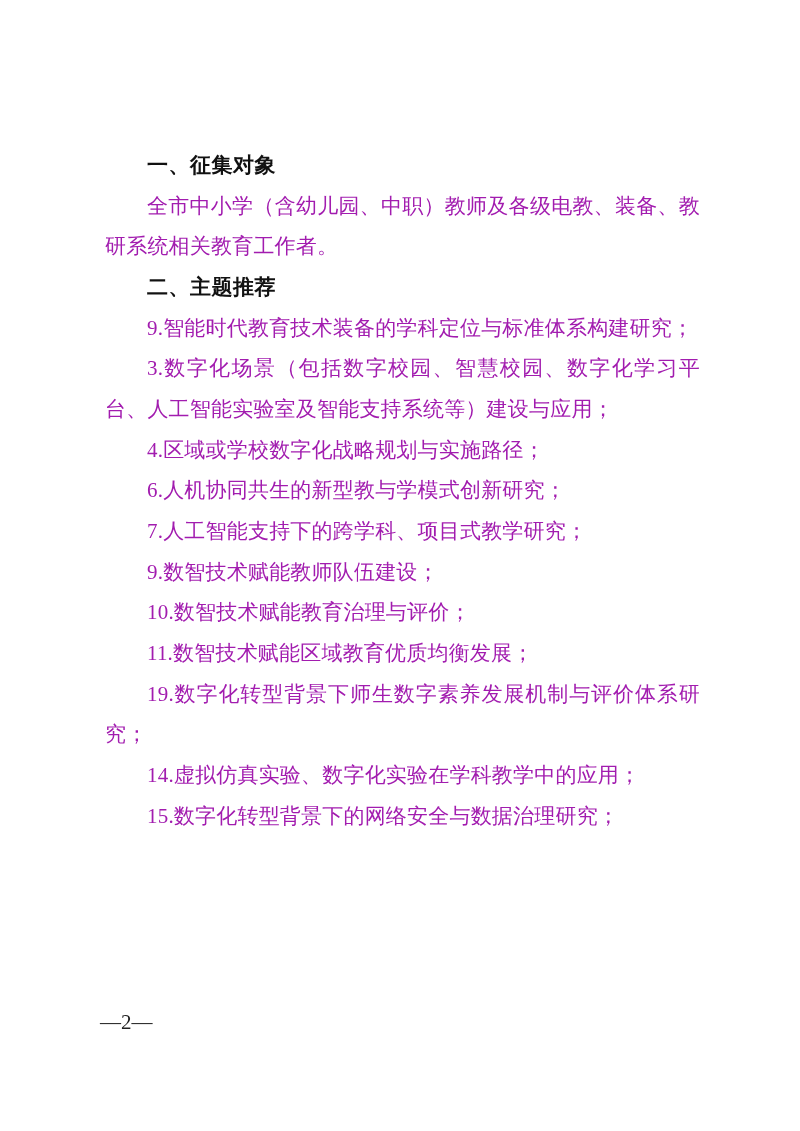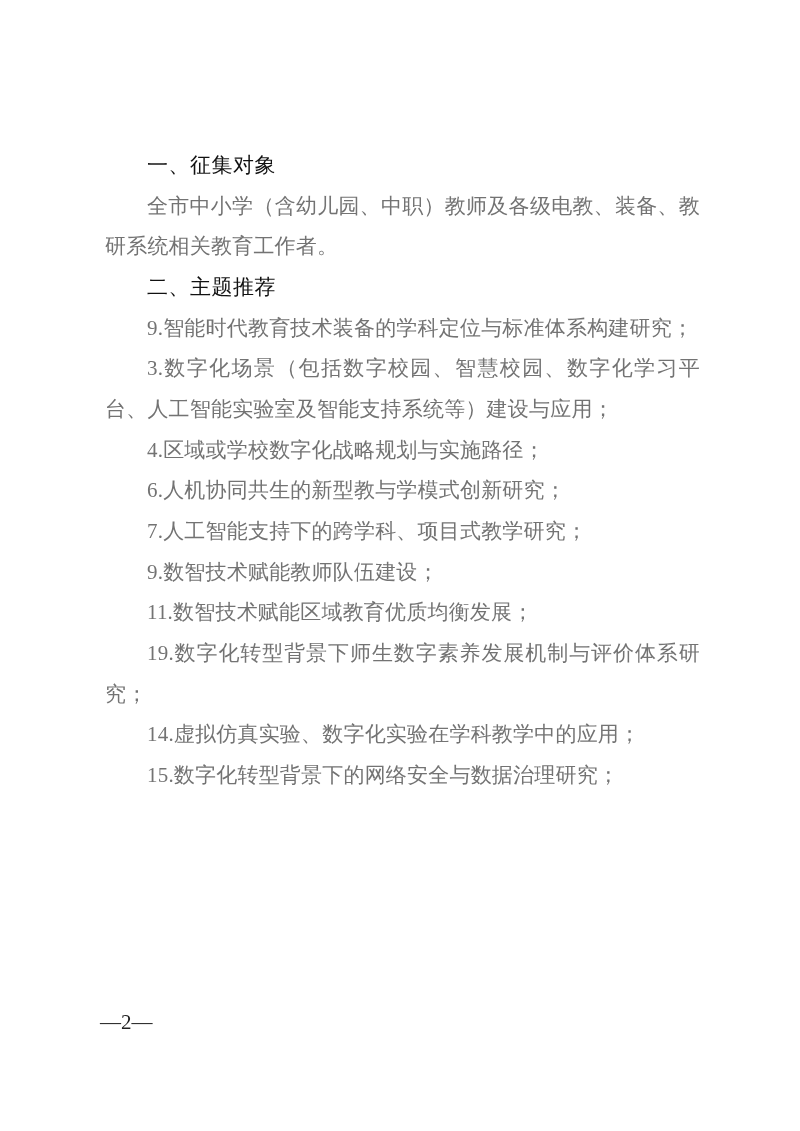--- a/index.html
+++ b/index.html
@@ -23,25 +23,25 @@
     top: 145px;
     width: 595px;
   }
   .content p {
     margin: 0;
     font-size: 21px;
     line-height: 40.65px;
     text-indent: 2em;
     text-align: justify;
     letter-spacing: 0.2px;
-    color: #737373;
+    color: #a21caf;
   }
   .content p.heading {
     font-family: "Liberation Sans", "DejaVu Sans", sans-serif;
-    font-weight: 400;
+    font-weight: 700;
     text-align: left;
     letter-spacing: 0.5px;
     color: #111111;
   }
   .page-number {
     position: absolute;
     left: 100px;
     top: 1002px;
     font-size: 21px;
     line-height: 40px;
@@ -57,19 +57,20 @@
   <div class="content">
     <p class="heading">一、征集对象</p>
     <p>全市中小学（含幼儿园、中职）教师及各级电教、装备、教研系统相关教育工作者。</p>
     <p class="heading">二、主题推荐</p>
     <p>9.智能时代教育技术装备的学科定位与标准体系构建研究；</p>
     <p>3.数字化场景（包括数字校园、智慧校园、数字化学习平台、人工智能实验室及智能支持系统等）建设与应用；</p>
     <p>4.区域或学校数字化战略规划与实施路径；</p>
     <p>6.人机协同共生的新型教与学模式创新研究；</p>
     <p>7.人工智能支持下的跨学科、项目式教学研究；</p>
     <p>9.数智技术赋能教师队伍建设；</p>
+    <p>10.数智技术赋能教育治理与评价；</p>
     <p>11.数智技术赋能区域教育优质均衡发展；</p>
     <p>19.数字化转型背景下师生数字素养发展机制与评价体系研究；</p>
     <p>14.虚拟仿真实验、数字化实验在学科教学中的应用；</p>
     <p>15.数字化转型背景下的网络安全与数据治理研究；</p>
   </div>
   <div class="page-number">—2—</div>
 </div>
 
 </body></html>

